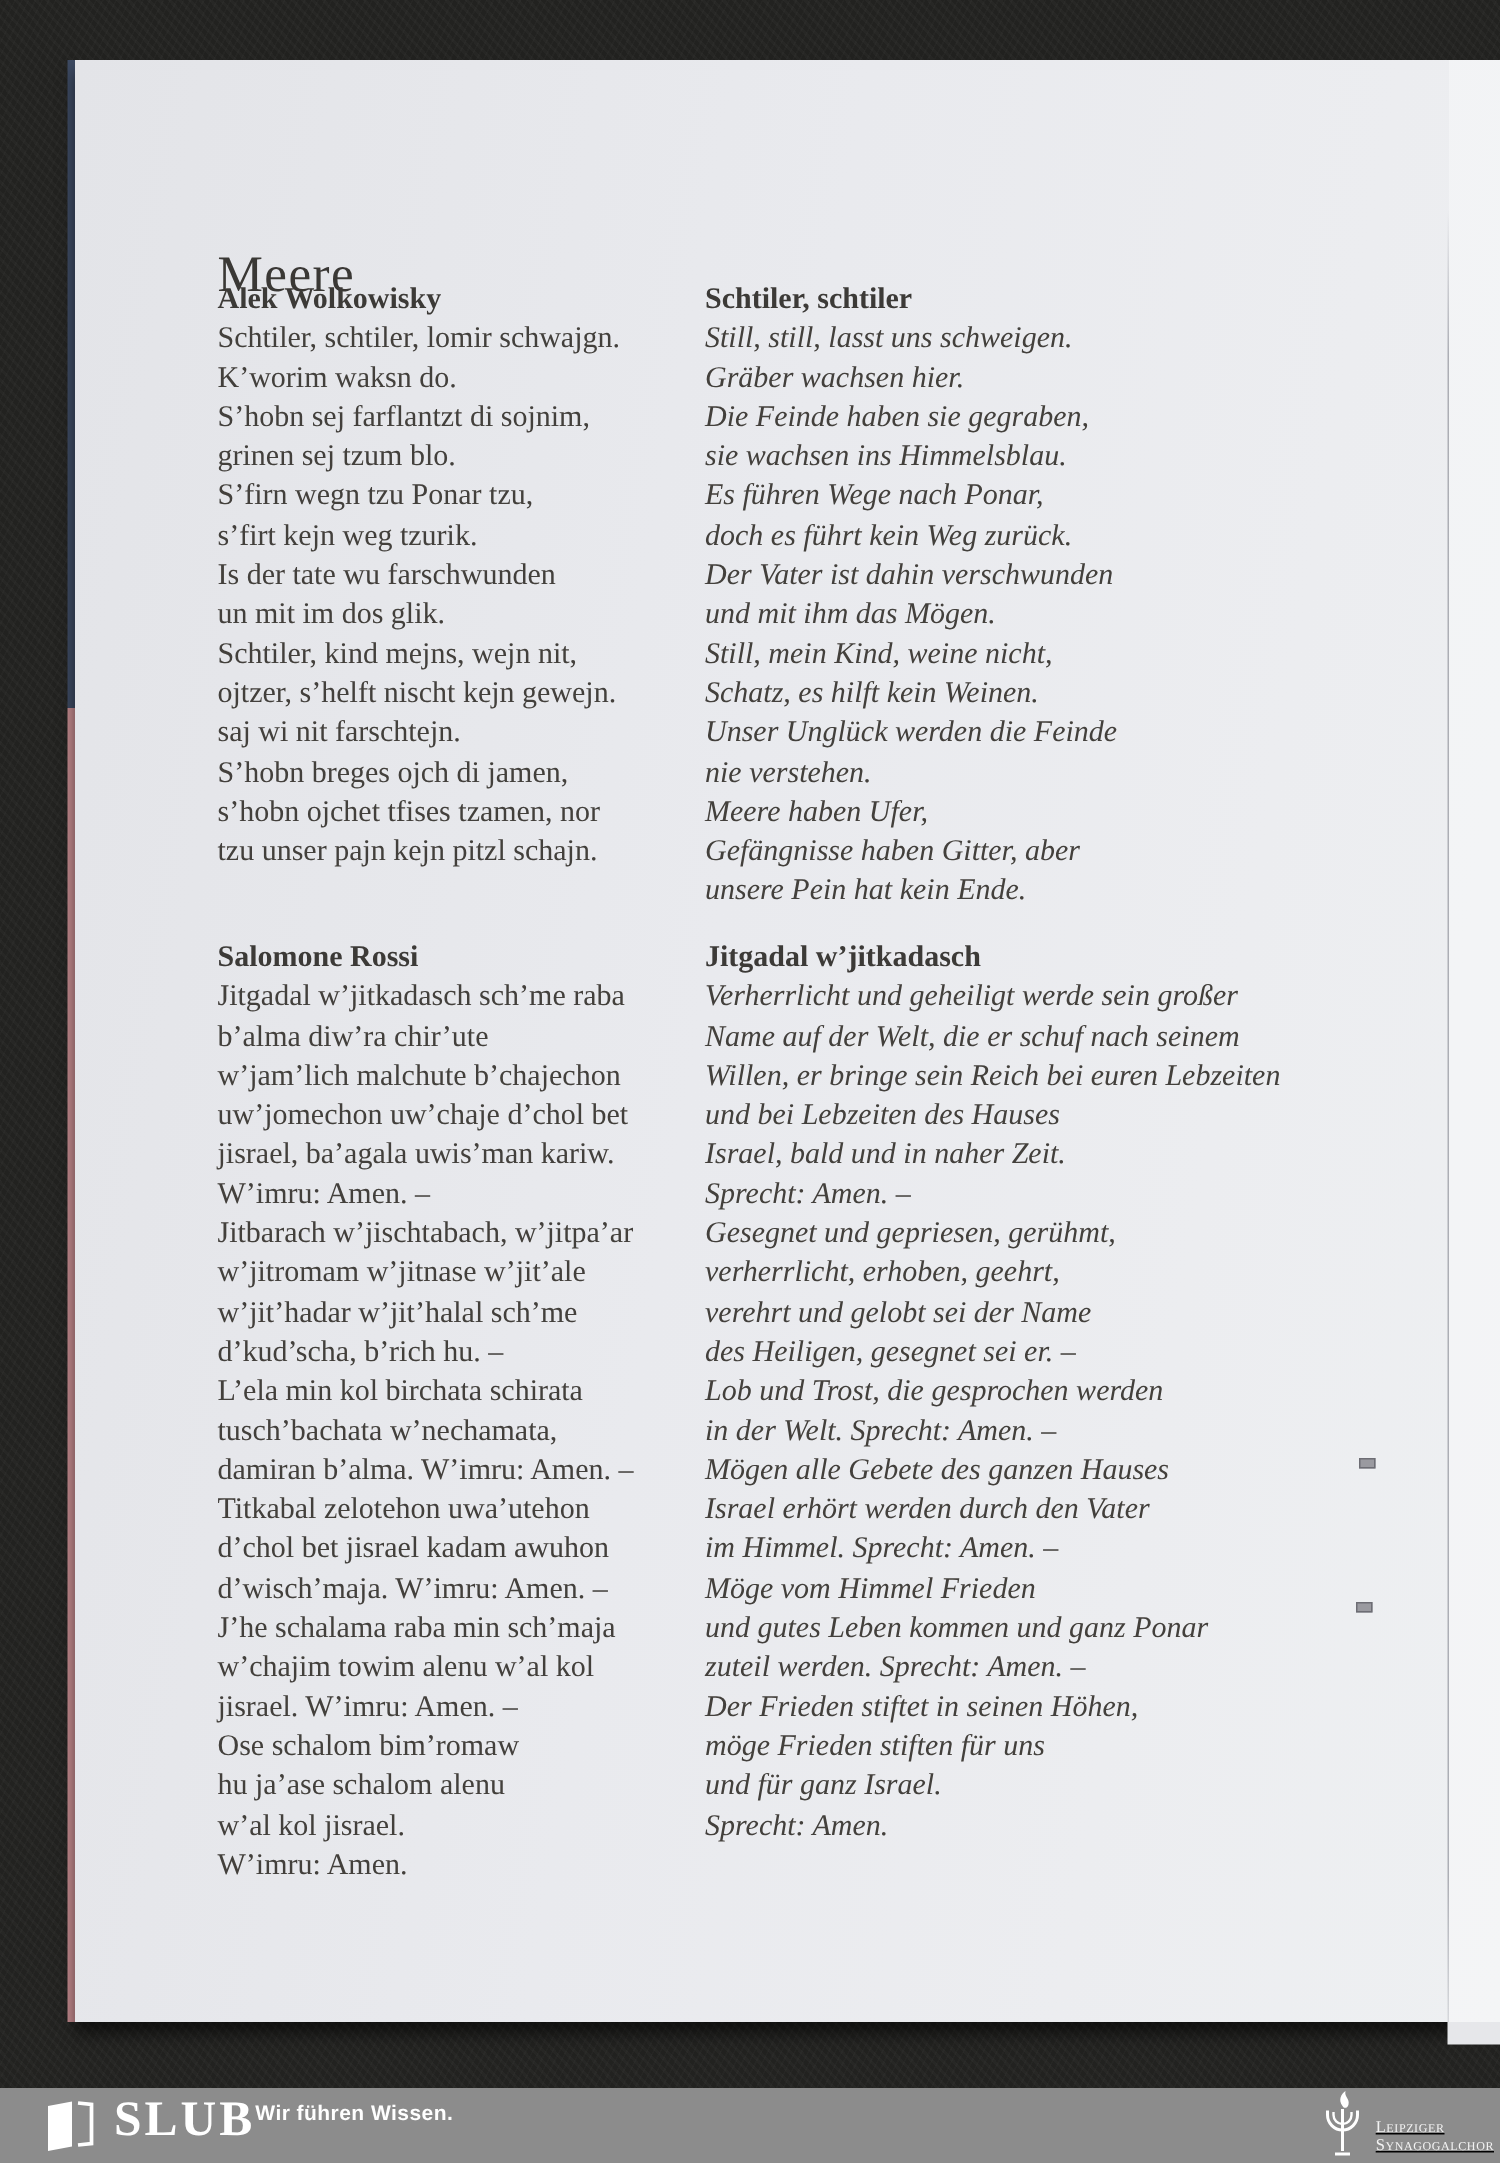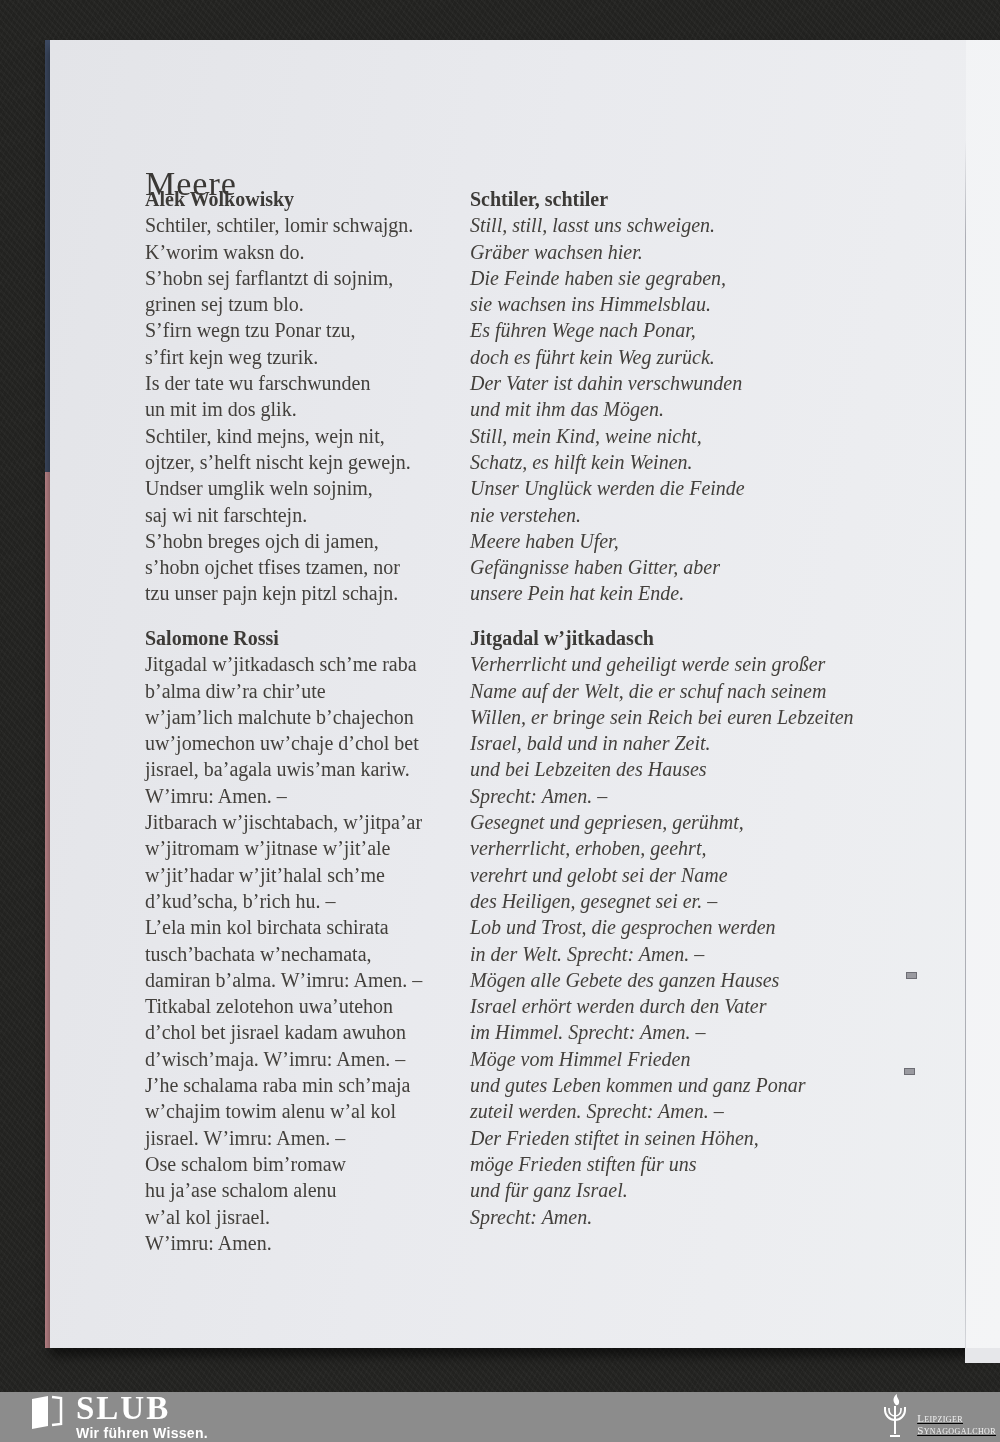--- a/index.html
+++ b/index.html
@@ -42,21 +42,21 @@
   .sec2{top:585px;}
   .heading{font-weight:700;color:#3c3a37;}
   .german .line, .german-lines div{font-style:italic;}
   .lines div{white-space:nowrap;}
 
   .footer-bar{
     position:absolute;left:0;top:1392px;width:1000px;height:50px;
     background:#8c8c8c;display:flex;align-items:center;justify-content:space-between;
   }
   .slub{display:flex;align-items:flex-start;padding-left:28px;gap:12px;}
-  .slub-text{display:flex;flex-direction:column;}
+  .slub-text{display:flex;flex-direction:row;}
   .slub-name{
     font-family:"Liberation Serif",serif;font-weight:700;font-size:33px;line-height:30px;
     color:#ffffff;letter-spacing:2px;
   }
   .slub-tagline{
     font-family:"Liberation Sans",sans-serif;font-weight:700;font-size:14px;
     color:#ffffff;margin-top:2px;letter-spacing:0.3px;
   }
   .choir{display:flex;align-items:center;padding-right:4px;gap:5px;text-decoration:underline;}
   .choir-text{
@@ -86,21 +86,20 @@
           <div>Schtiler, schtiler, lomir schwajgn.</div>
           <div>K’worim waksn do.</div>
           <div>S’hobn sej farflantzt di sojnim,</div>
           <div>grinen sej tzum blo.</div>
           <div>S’firn wegn tzu Ponar tzu,</div>
           <div>s’firt kejn weg tzurik.</div>
           <div>Is der tate wu farschwunden</div>
           <div>un mit im dos glik.</div>
           <div>Schtiler, kind mejns, wejn nit,</div>
           <div>ojtzer, s’helft nischt kejn gewejn.</div>
-          <div>Undser umglik weln sojnim,</div>
           <div>saj wi nit farschtejn.</div>
           <div>S’hobn breges ojch di jamen,</div>
           <div>s’hobn ojchet tfises tzamen, nor</div>
           <div>tzu unser pajn kejn pitzl schajn.</div>
         </div>
     </section>
 
     <section class="block col-right sec1 german">
       <div class="heading">Schtiler, schtiler</div>
       <div class="lines german-lines">
@@ -150,22 +149,22 @@
           <div>W’imru: Amen.</div>
         </div>
     </section>
 
     <section class="block col-right sec2 german">
       <div class="heading">Jitgadal w’jitkadasch</div>
       <div class="lines german-lines">
           <div>Verherrlicht und geheiligt werde sein großer</div>
           <div>Name auf der Welt, die er schuf nach seinem</div>
           <div>Willen, er bringe sein Reich bei euren Lebzeiten</div>
+          <div>und bei Lebzeiten des Hauses</div>
           <div>Israel, bald und in naher Zeit.</div>
-          <div>und bei Lebzeiten des Hauses</div>
           <div>Sprecht: Amen. –</div>
           <div>Gesegnet und gepriesen, gerühmt,</div>
           <div>verherrlicht, erhoben, geehrt,</div>
           <div>verehrt und gelobt sei der Name</div>
           <div>des Heiligen, gesegnet sei er. –</div>
           <div>Lob und Trost, die gesprochen werden</div>
           <div>in der Welt. Sprecht: Amen. –</div>
           <div>Mögen alle Gebete des ganzen Hauses</div>
           <div>Israel erhört werden durch den Vater</div>
           <div>im Himmel. Sprecht: Amen. –</div>

